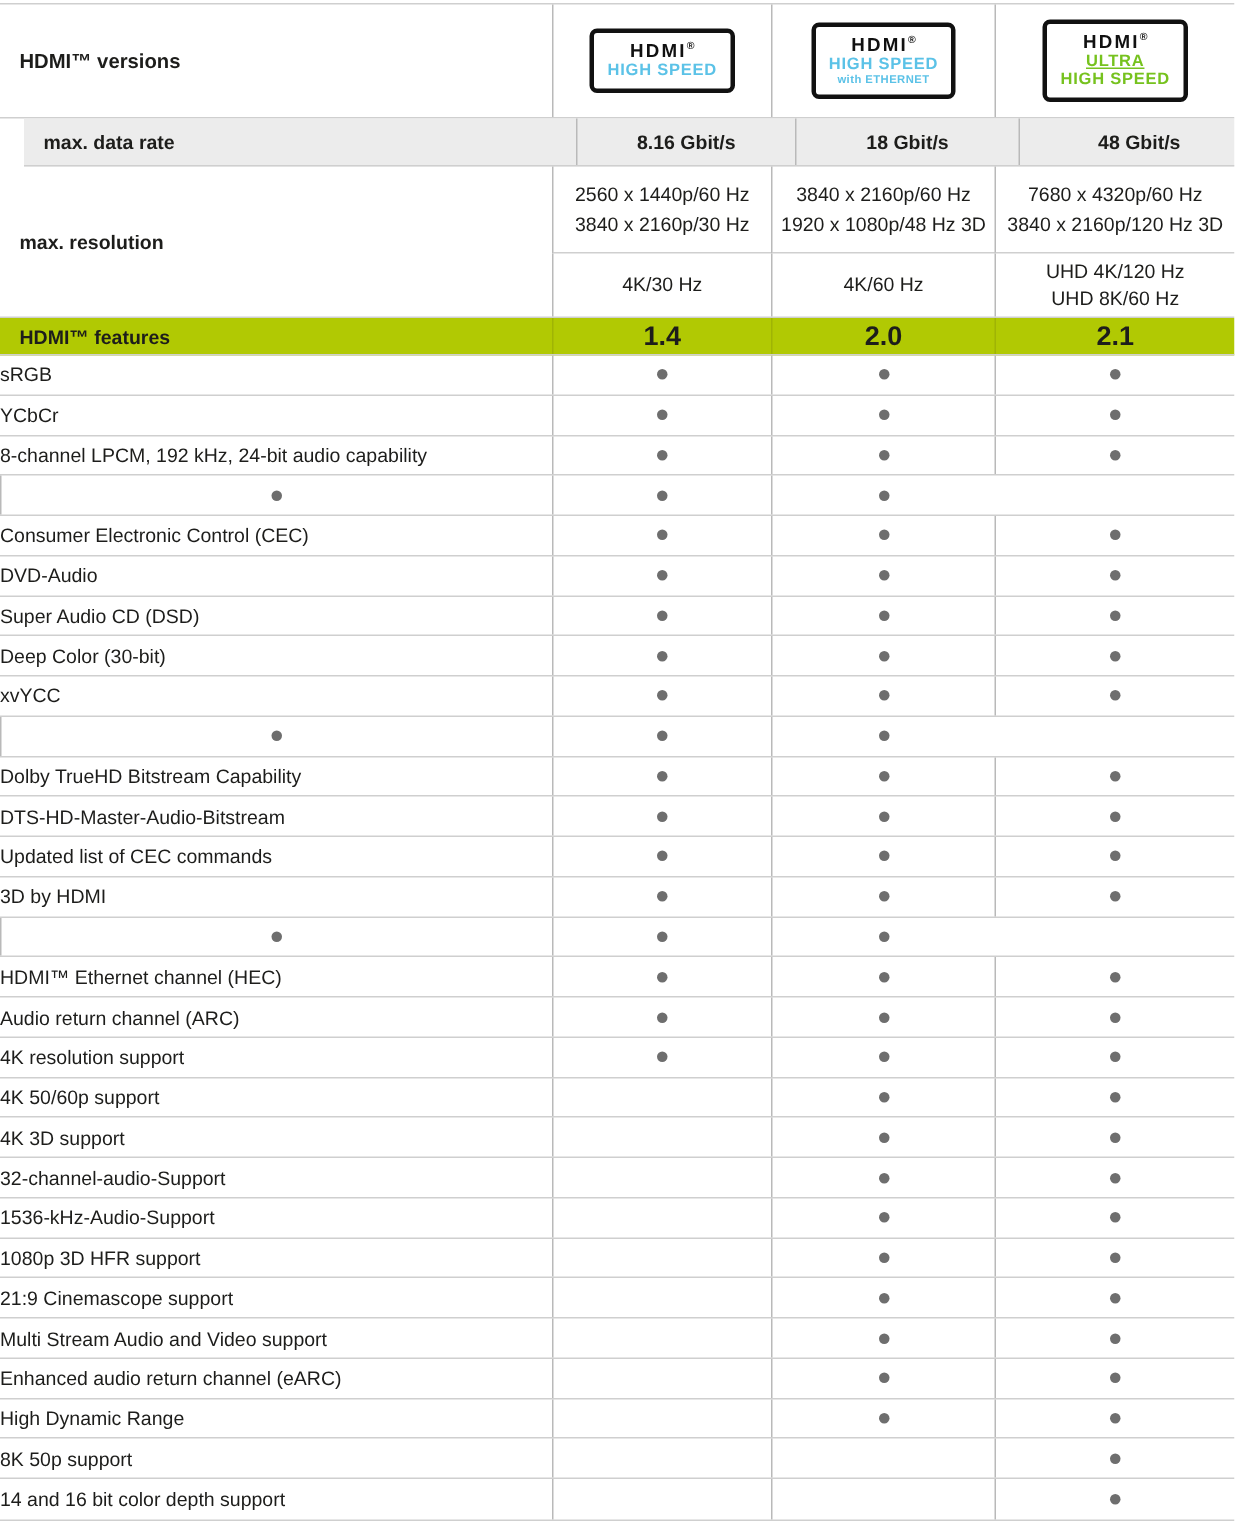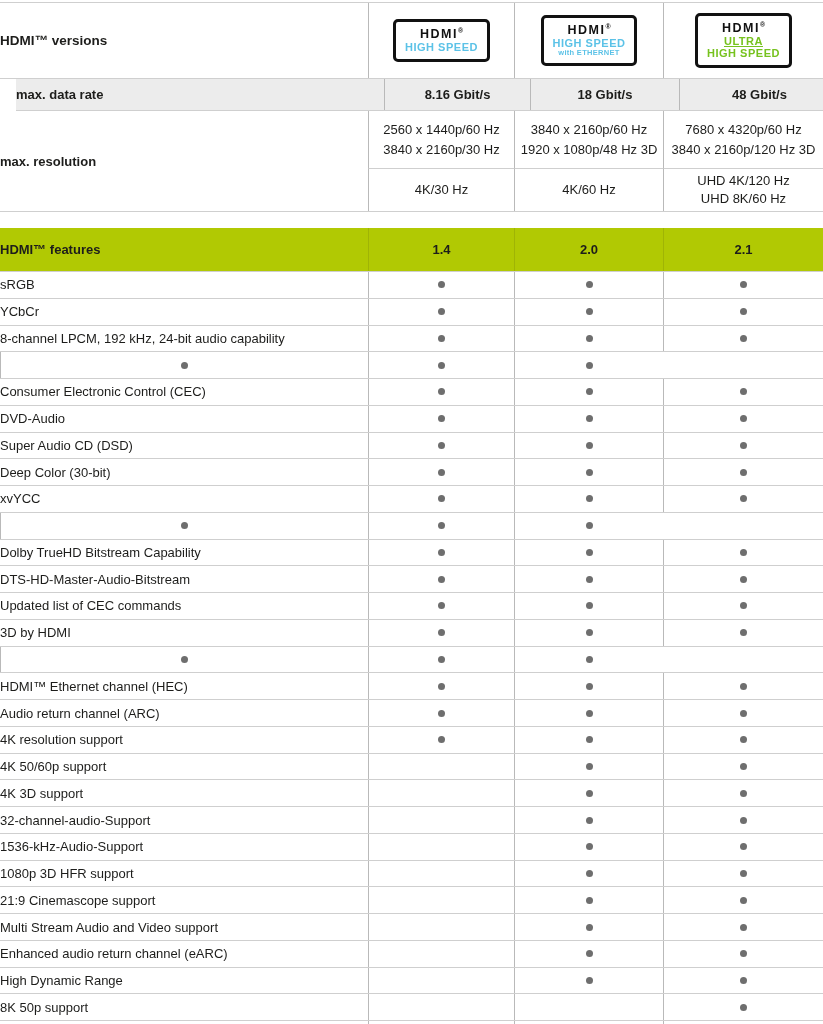--- a/index.html
+++ b/index.html
@@ -21,21 +21,21 @@
   }
 
   .row {
     display: grid;
     grid-template-columns: 368px 146px 149px 160px;
     align-items: center;
     box-sizing: border-box;
   }
 
   .cell { box-sizing: border-box; height: 100%; display: flex; align-items: center; }
-  .label-cell { justify-content: flex-start; text-align: left; }
+  .label-cell { padding-left: 13px; justify-content: flex-start; text-align: left; }
   .data-cell { justify-content: center; text-align: center; border-left: 1px solid #b9b9b9; }
 
   
   .header-row { height: 76px; border-bottom: 1px solid #cfcfcf; }
   .header-row .label-cell { font-size: 13.5px; font-weight: bold; }
 
   .logo-box {
     background: #ffffff;
     border: 3px solid #111111;
     border-radius: 5px;
@@ -73,23 +73,23 @@
   .res-cell {
     font-size: 13px;
     line-height: 1.5;
     white-space: pre-line;
     justify-content: center;
     text-align: center;
   }
   .res-summary-cell { line-height: 1.4; }
 
   
-  .features-header-row { height: 44px; border-bottom: 1px solid #cfcfcf; background: var(--accent-green, #b1c903); margin-top: 16px; }
+  .features-header-row { height: 25px; border-bottom: 1px solid #cfcfcf; background: var(--accent-green, #b1c903); }
   .features-header-row .label-cell { font-size: 13px; font-weight: bold; }
-  .features-header-row .data-cell { font-size: 13px; font-weight: bold; border-left-color: #9fb405; text-align: right; }
+  .features-header-row .data-cell { font-size: 18px; font-weight: bold; border-left-color: #9fb405; text-align: right; }
 
   
   .feature-rows { display: grid; grid-template-rows: repeat(29, 1fr); height: 776px; }
   .feature-row {
     display: grid;
     grid-template-columns: 368px 146px 149px 160px;
     align-items: center;
     border-bottom: 1px solid #cfcfcf;
     box-sizing: border-box;
   }

